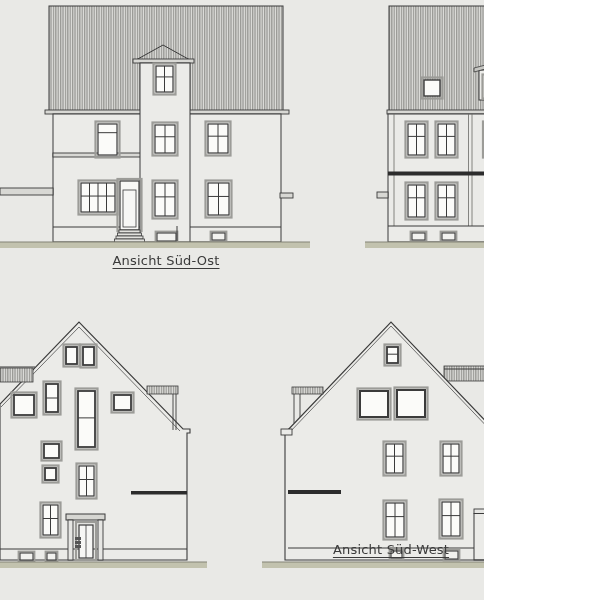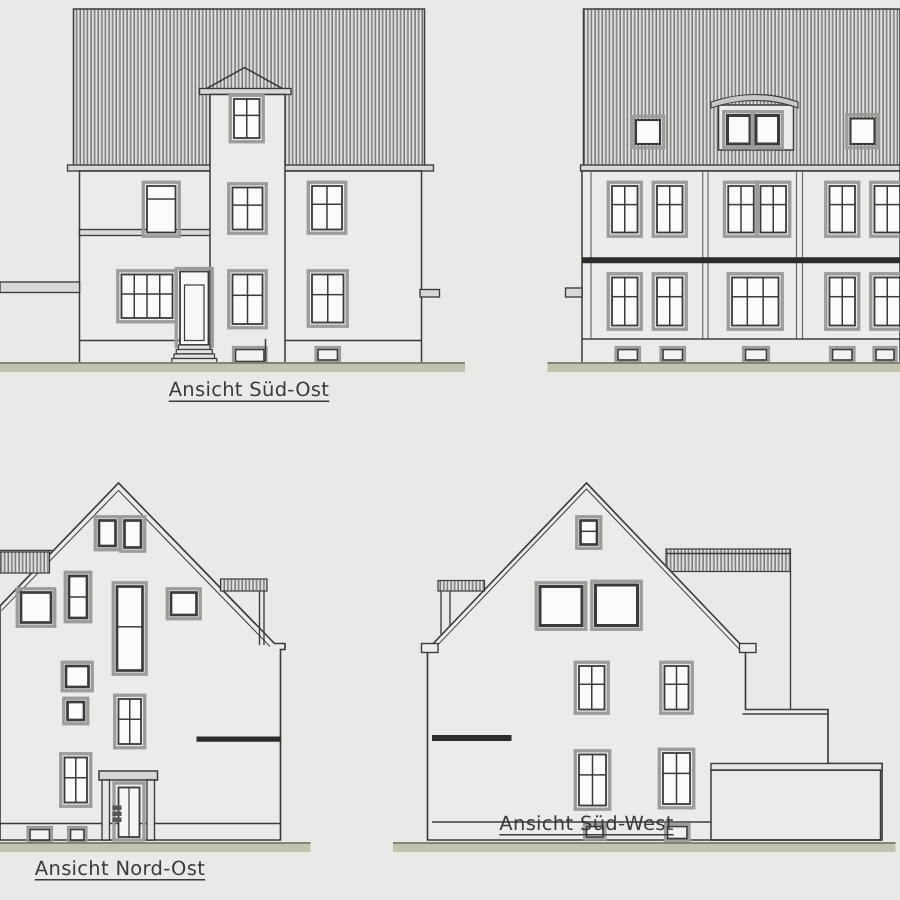--- a/index.html
+++ b/index.html
@@ -1,16 +1,16 @@
 <!DOCTYPE html>
 <html><head>
 <meta charset="utf-8">
 <style>
   html,body{margin:0;padding:0;}
-  #stage{position:relative;width:600px;height:600px;overflow:hidden;
+  #stage{position:relative;width:484px;height:600px;overflow:hidden;
          font-family:"DejaVu Sans",sans-serif;}
   #drw{position:absolute;left:0;top:0;}
   .lbl{position:absolute;transform:translateX(-50%);font-size:13px;
        color:#3a3a3a;text-decoration:underline;white-space:nowrap;
        letter-spacing:.2px;text-underline-offset:3px;}
 </style>
 </head>
 <body>
 
 <div id="stage" style="background: rgb(233, 233, 230);">
@@ -371,15 +371,14 @@
           <rect x="445" y="551" width="13" height="8" fill="#f2f2ef" stroke="#3b3b3b" stroke-width="1.1"></rect>
         </g>
         <g>
           <rect x="262" y="562" width="335" height="6" fill="#c2c2ae"></rect>
           <line x1="262" y1="562" x2="597" y2="562" stroke="#838376" stroke-width="1.2"></line>
         </g>
       </g>
   </svg>
 
   <div class="lbl" style="left:166px;top:253px">Ansicht Süd-Ost</div>
-  <div class="lbl" style="left:80px;top:572px">Ansicht Nord-Ost</div>
   <div class="lbl" style="left:391px;top:542px">Ansicht Süd-West</div>
 </div>
 
 </body></html>

